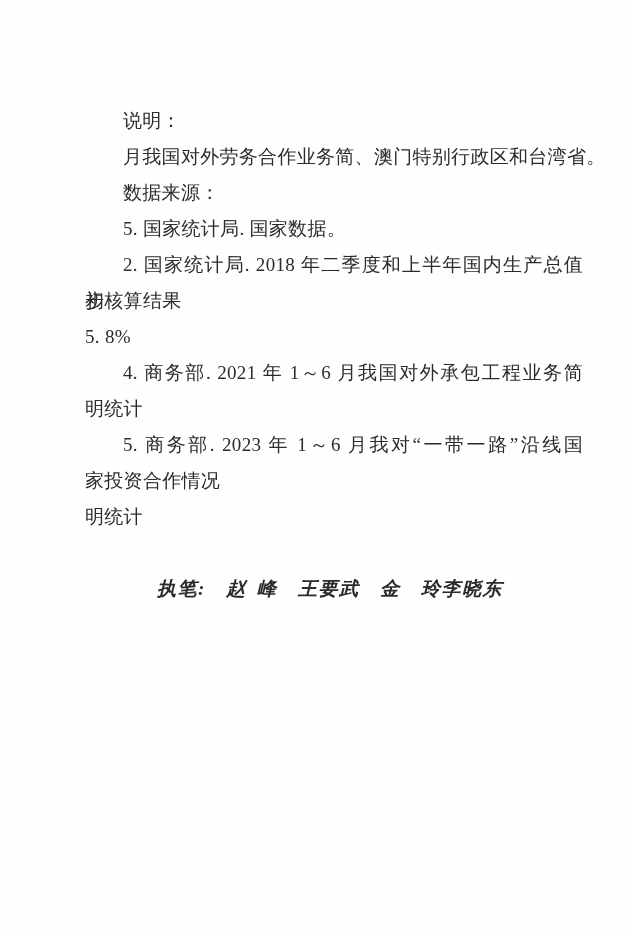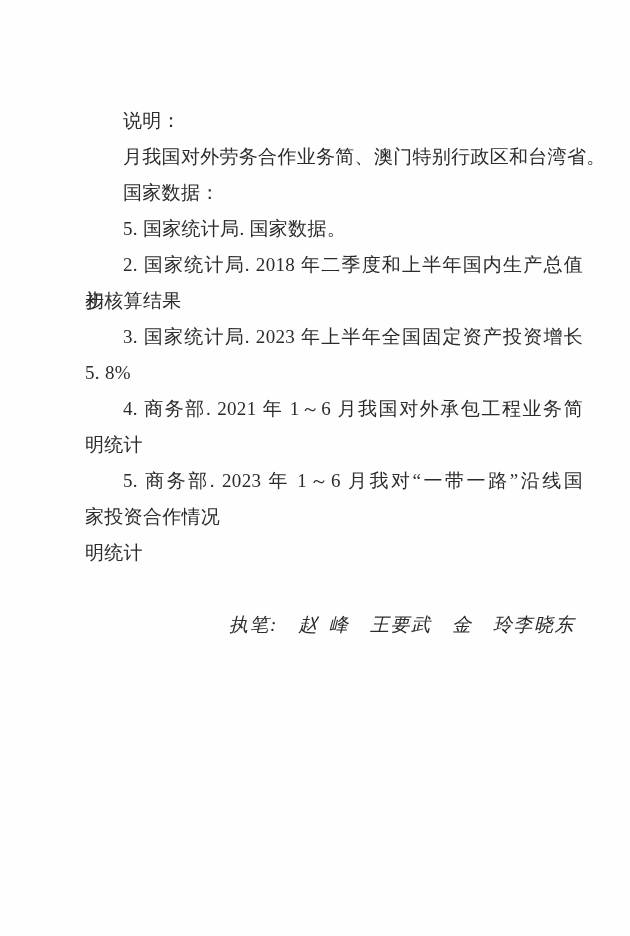--- a/index.html
+++ b/index.html
@@ -40,40 +40,40 @@
   }
   .line.fill {
     white-space: normal;
     text-align: justify;
     text-align-last: justify;
   }
   .line.spacer {
     height: 36px;
   }
   .line.signature {
-    text-align: right;
+    text-align: center;
     padding-right: 8px;
     font-style: italic;
     letter-spacing: 1.5px;
     word-spacing: 4px;
     white-space: pre;
+    font-weight: bold;
   }
 </style>
 </head>
 <body>
 
 <div class="page">
   <div class="text-block">
     <div class="line indent">说明：</div>
     <div class="line indent">月我国对外劳务合作业务简、澳门特别行政区和台湾省。</div>
-    <div class="line indent">国家数据：</div>
+    <div class="line indent">数据来源：</div>
     <div class="line indent">5. 国家统计局. 国家数据。</div>
     <div class="line indent fill">2. 国家统计局. 2018 年二季度和上半年国内生产总值初</div>
     <div class="line">步核算结果</div>
-    <div class="line indent fill">3. 国家统计局. 2023 年上半年全国固定资产投资增长</div>
     <div class="line">5. 8%</div>
     <div class="line indent fill">4. 商务部. 2021 年 1～6 月我国对外承包工程业务简</div>
     <div class="line">明统计</div>
     <div class="line indent fill">5. 商务部. 2023 年 1～6 月我对“一带一路”沿线国</div>
     <div class="line">家投资合作情况</div>
     <div class="line">明统计</div>
     <div class="line spacer"></div>
     <div class="line signature">执笔:  赵 峰  王要武  金  玲李晓东</div>
   </div>
 </div>

